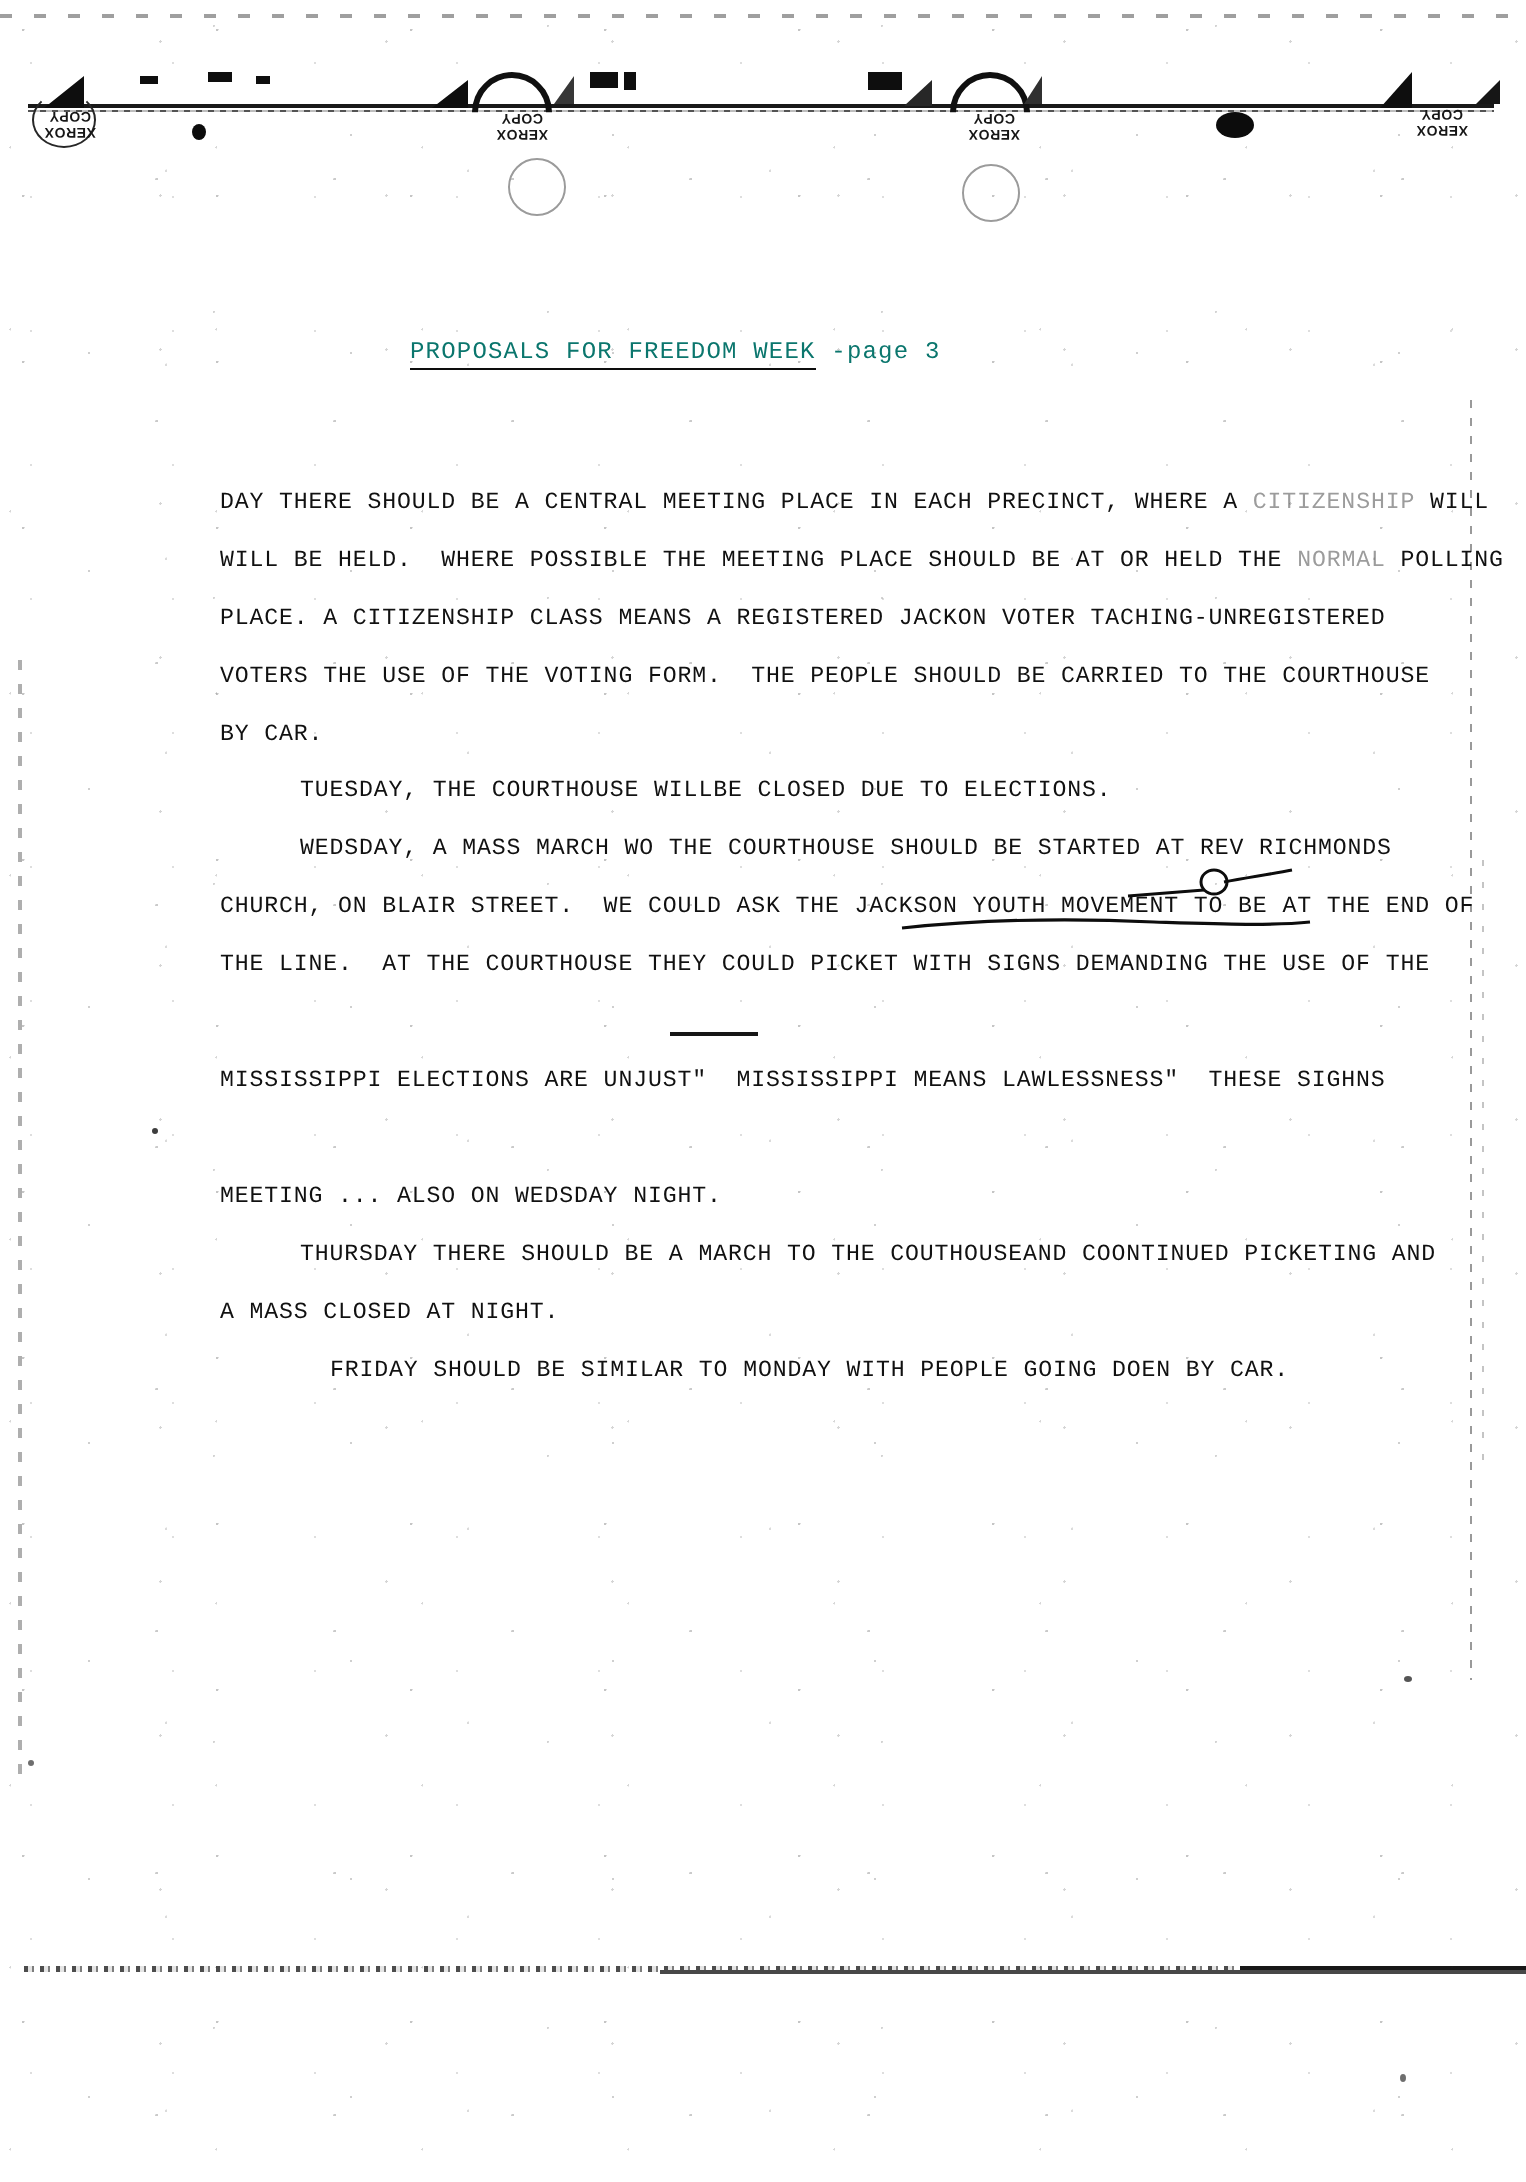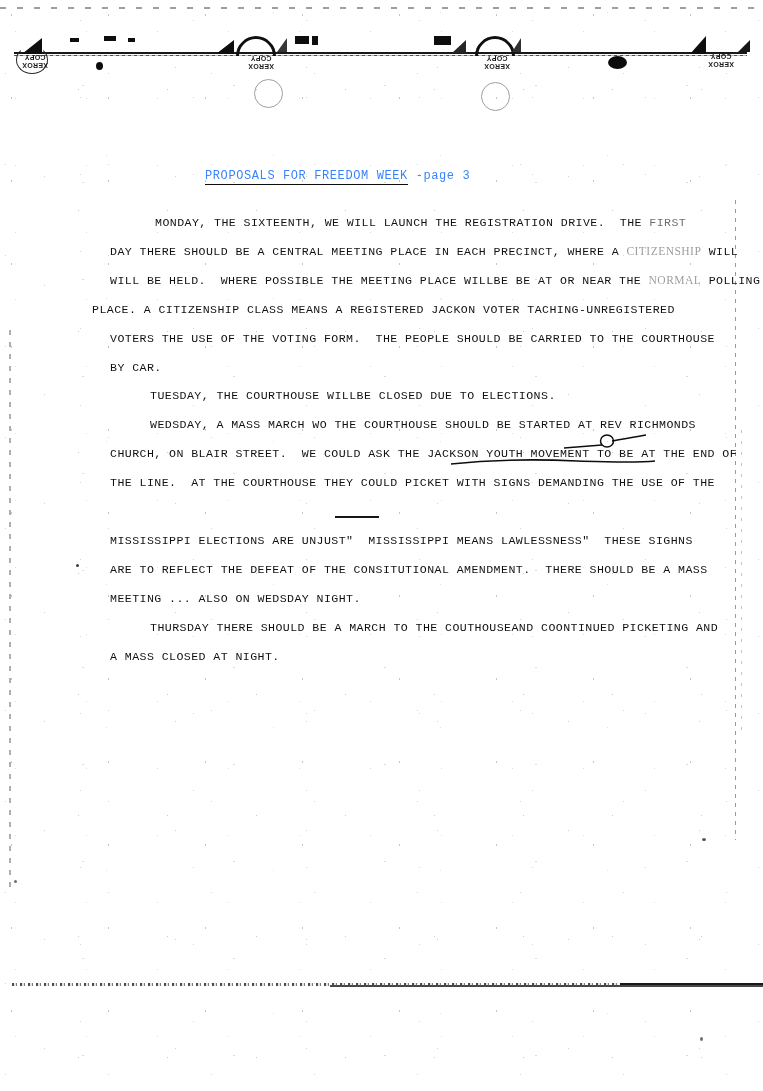--- a/index.html
+++ b/index.html
@@ -123,29 +123,29 @@
     font-size: 11.6px;
     line-height: 13px;
     letter-spacing: .42px;
     color: #151515;
     white-space: pre;
     -webkit-font-smoothing: none;
   }
   .title {
     font-size: 12px;
     letter-spacing: .6px;
-    color: #3b82f6;
+    color: #0f766e;
   }
   .title u {
     text-decoration: none;
     border-bottom: 1.6px solid #111;
     padding-bottom: 1px;
   }
   
-  .faint { color: #9b9b9b; font-family: Liberation Serif, serif; }
+  .faint { color: #9b9b9b; }
   .faintish { color: #6e6e6e; }
 
   
   .hand-underline {
     position: absolute;
     height: 10px;
     overflow: visible;
   }
 
   
@@ -277,27 +277,26 @@
   <div class="smudge" style="top:1037px;left:700px;width:3px;height:4px;opacity:.6;"></div>
 
   <div class="left-seam"></div>
   <div class="right-seam"></div>
   <div class="right-seam2"></div>
 
   <div class="doc">
 
     <div class="line title" style="top:170px;left:205px;"><u><span>PROPOSALS FOR FREEDOM WEEK</span></u> <span>-page 3</span></div>
 
-    <div class="line" style="top:216px;left:155px;"><span>MONDAY, THE SIXTEENTH, WE WILL LAUNCH THE REGISTRATION DRIVE.  THE </span><span class="faintish">FIRST</span></div>
 
     <div class="line" style="top:245px;left:110px;"><span>DAY THERE SHOULD BE A CENTRAL MEETING PLACE IN EACH PRECINCT, WHERE A </span><span class="faint">CITIZENSHIP</span><span> WILL</span></div>
 
-    <div class="line" style="top:274px;left:110px;"><span>WILL BE HELD.  WHERE POSSIBLE THE MEETING PLACE WILLBE BE AT OR NEAR THE </span><span class="faint">NORMAL</span><span> POLLING</span></div>
-
-    <div class="line" style="top:303px;left:92px;">PLACE. A CITIZENSHIP CLASS MEANS A REGISTERED JACKON VOTER TACHING-UNREGISTERED</div>
+    <div class="line" style="top:274px;left:110px;"><span>WILL BE HELD.  WHERE POSSIBLE THE MEETING PLACE SHOULD BE AT OR HELD THE </span><span class="faint">NORMAL</span><span> POLLING</span></div>
+
+    <div class="line" style="top:303px;left:110px;">PLACE. A CITIZENSHIP CLASS MEANS A REGISTERED JACKON VOTER TACHING-UNREGISTERED</div>
     <div class="line" style="top:332px;left:110px;">VOTERS THE USE OF THE VOTING FORM.  THE PEOPLE SHOULD BE CARRIED TO THE COURTHOUSE</div>
     <div class="line" style="top:361px;left:110px;">BY CAR.</div>
 
     <div class="line" style="top:418px;left:150px;">WEDSDAY, A MASS MARCH WO THE COURTHOUSE SHOULD BE STARTED AT REV RICHMONDS</div>
 
     <div class="line" style="top:389px;left:150px;">TUESDAY, THE COURTHOUSE WILLBE CLOSED DUE TO ELECTIONS.</div>
 
     <div class="line" style="top:447px;left:110px;"><span>CHURCH, ON BLAIR STREET.  WE COULD ASK THE </span><span>JACKSON YOUTH MOVEMENT</span><span> TO BE AT THE END OF</span></div>
 
     <svg class="hand-underline" width="210" height="12" style="top:456px;left:449px;">
@@ -307,26 +306,26 @@
       <path d="M4,16 C18,15 30,14 42,13" stroke="#111" stroke-width="1.5" fill="none"></path>
       <path d="M52,9 C62,7 76,5 86,3" stroke="#111" stroke-width="1.5" fill="none"></path>
       <ellipse cx="47" cy="9" rx="6.5" ry="6" stroke="#111" stroke-width="1.5" fill="none"></ellipse>
     </svg>
 
     <div class="line" style="top:476px;left:110px;">THE LINE.  AT THE COURTHOUSE THEY COULD PICKET WITH SIGNS DEMANDING THE USE OF THE</div>
 
     <div class="blank-rule" style="top:516px;left:335px;width:44px;"></div>
 
     <div class="line" style="top:534px;left:110px;">MISSISSIPPI ELECTIONS ARE UNJUST"  MISSISSIPPI MEANS LAWLESSNESS"  THESE SIGHNS</div>
-    <div class="line" style="top:563px;left:110px;">ARE TO REFLECT THE DEFEAT OF THE CONSITUTIONAL AMENDMENT.  THERE SHOULD BE A MASS</div>
     <div class="line" style="top:592px;left:110px;">MEETING ... ALSO ON WEDSDAY NIGHT.</div>
 
     <div class="line" style="top:621px;left:150px;">THURSDAY THERE SHOULD BE A MARCH TO THE COUTHOUSEAND COONTINUED PICKETING AND</div>
     <div class="line" style="top:650px;left:110px;">A MASS CLOSED AT NIGHT.</div>
 
+    <div class="line" style="top:679px;left:165px;">FRIDAY SHOULD BE SIMILAR TO MONDAY WITH PEOPLE GOING DOEN BY CAR.</div>
   </div>
 
   <div class="bottom-band">
     <div class="grain"></div>
     <div class="solid"></div>
     <div class="solid2"></div>
   </div>
 
   <div class="speckle"></div>
 </div>

